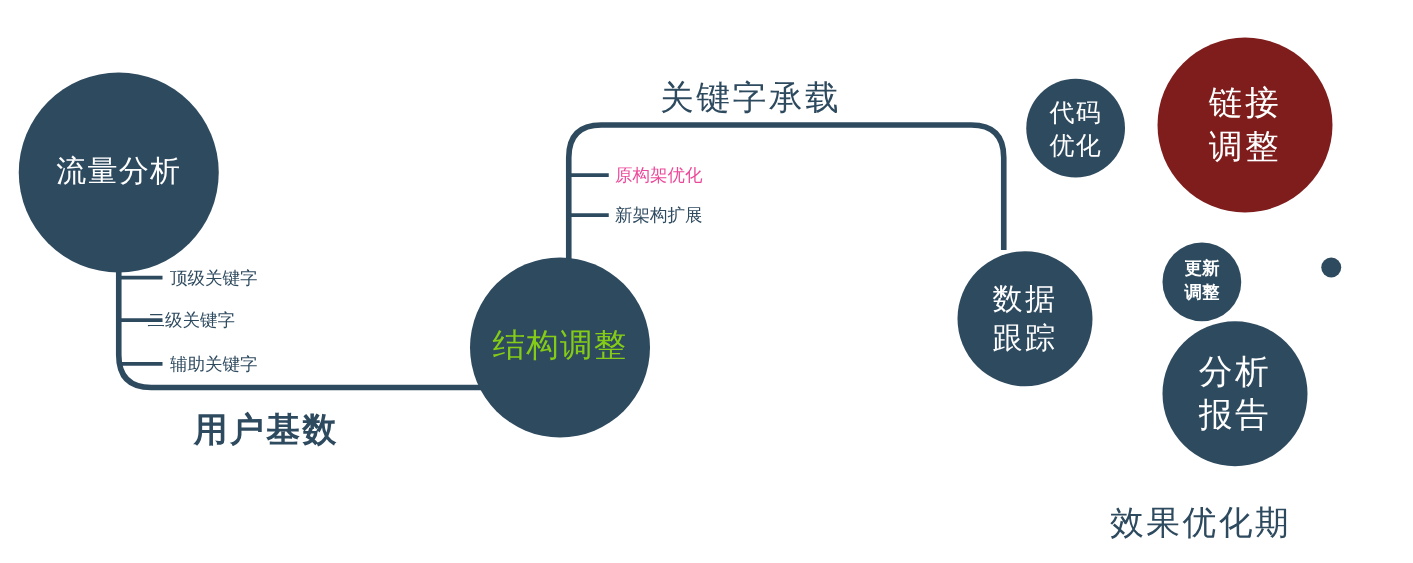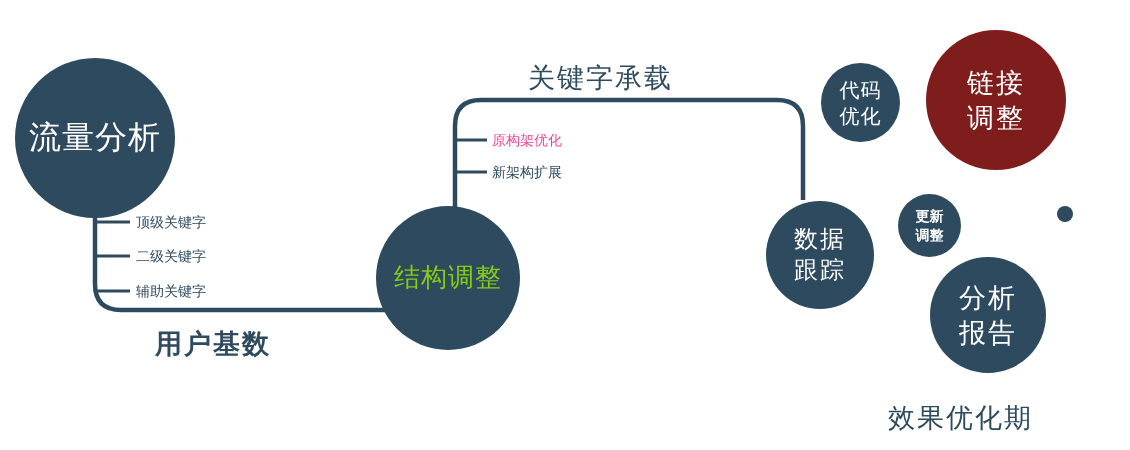--- a/index.html
+++ b/index.html
@@ -6,35 +6,35 @@
   .canvas {
     position:relative; width:1130px; height:450px; background:#fff;
     font-family:"DejaVu Sans","Liberation Sans",sans-serif; overflow:hidden;
   }
   svg.connectors { position:absolute; left:0; top:0; width:1130px; height:450px; }
   .circle {
     position:absolute; border-radius:50%; color:#fff;
     display:flex; flex-direction:column; align-items:center; justify-content:center;
     text-align:center; line-height:1.3;
   }
-  .c-traffic   { left:15px;  top:58px;  width:160px; height:160px; font-size:32px; letter-spacing:1px; }
+  .c-traffic   { left:15px;  top:58px;  width:160px; height:160px; font-size:24px; letter-spacing:1px; }
   .c-structure { left:376px; top:206px; width:144px; height:144px; font-size:26px; letter-spacing:1px; }
   .c-tracking  { left:766px; top:201px; width:108px; height:108px; font-size:24px; letter-spacing:2px; }
   .c-code      { left:821px; top:63px;  width:79px;  height:79px;  font-size:20px; letter-spacing:1px; }
   .c-link      { left:926px; top:30px;  width:140px; height:140px; font-size:27px; letter-spacing:2px; }
-  .c-update    { left:898px; top:194px; width:63px;  height:63px;  font-size:14px; font-weight:bold; }
+  .c-update    { left:930px; top:194px; width:63px;  height:63px;  font-size:14px; font-weight:bold;font-family:Liberation Serif, serif; }
   .c-dot       { left:1057px; top:206px; width:16px; height:16px; }
   .c-report    { left:930px; top:257px; width:116px; height:116px; font-size:27px; letter-spacing:2px;align-items:center; }
   .edge-label { position:absolute; white-space:nowrap; }
   .lbl-userbase { left:155px; top:326px; font-size:27px; font-weight:bold; letter-spacing:2px; }
   .lbl-keyword  { left:528px; top:60px;  font-size:27px; letter-spacing:2px; }
   .lbl-footer   { left:888px; top:400px; font-size:27px; letter-spacing:2px; }
   .branch-label { position:absolute; font-size:14px; white-space:nowrap; }
   .b-t0 { left:136px; top:214px; }
-  .b-t1 { left:136px; top:248px; }
+  .b-t1 { left:118px; top:248px; }
   .b-t2 { left:136px; top:283px; }
   .b-s0 { left:492px; top:132px; }
   .b-s1 { left:492px; top:164px; }
 </style>
 </head>
 <body>
 
 <div class="canvas" style="background: rgb(255, 255, 255);">
 
   <svg class="connectors" viewBox="0 0 1130 450">

